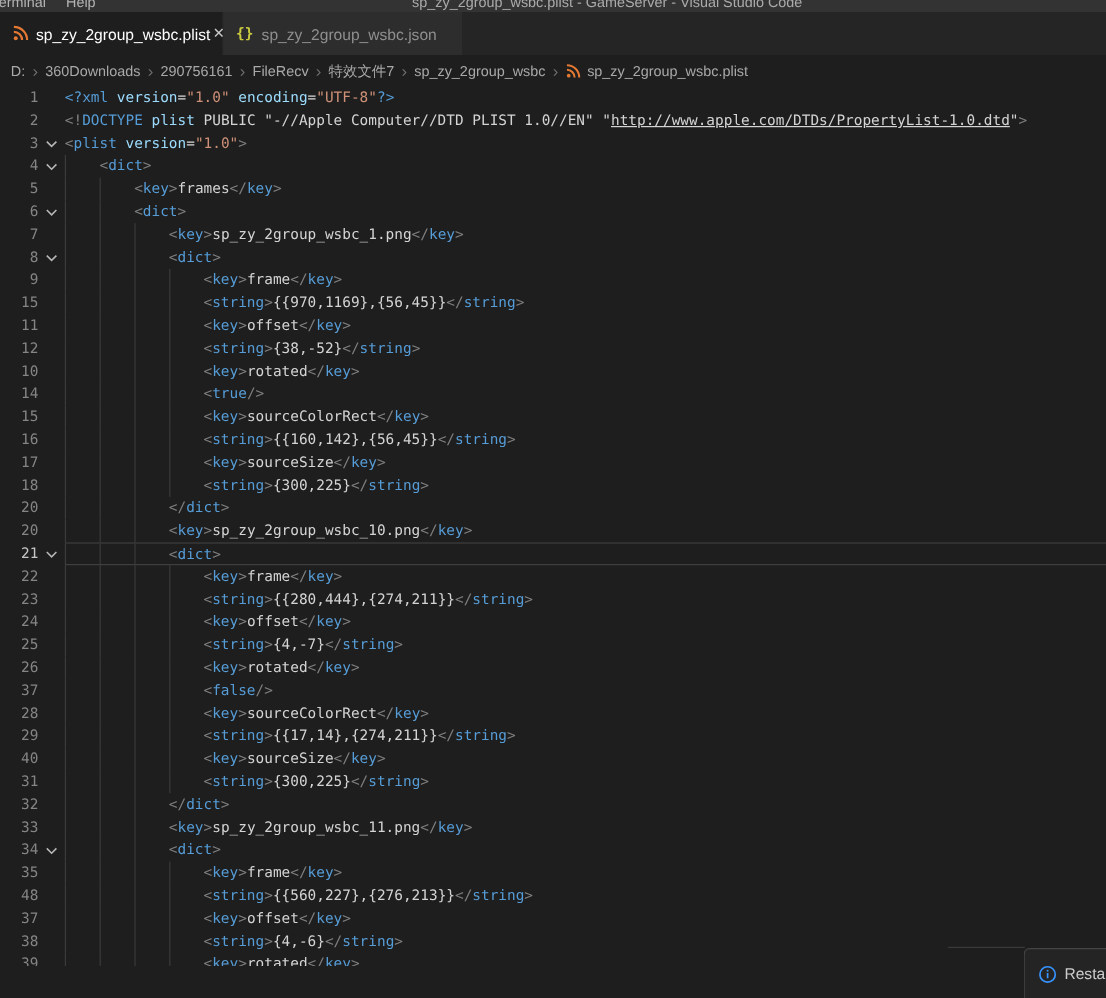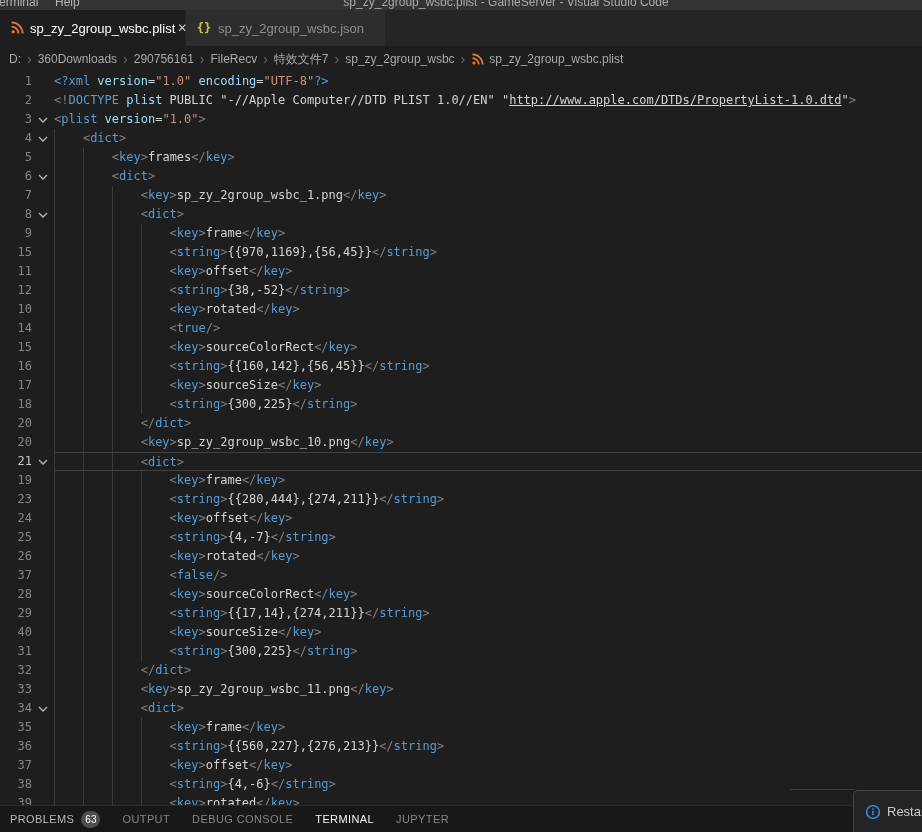--- a/index.html
+++ b/index.html
@@ -229,21 +229,21 @@
         <div class="line-row current">
           <span class="ln">21</span>
           <span class="fold">
             <svg width="16" height="16" viewBox="0 0 16 16">
               <path d="M4 6 L8 10 L12 6" fill="none" stroke="#b8b8b8" stroke-width="1.3"></path>
             </svg>
           </span>
           <span class="code"><span class="guide" style="left: 0px;"></span><span class="guide" style="left: 28.9px;"></span><span class="guide" style="left: 57.8px;"></span><span class="txt" style="padding-left: 86.7px;"><span class="tk-p" style="color: rgb(128, 128, 128);">&lt;</span><span class="tk-t" style="color: rgb(86, 156, 214);">dict</span><span class="tk-p" style="color: rgb(128, 128, 128);">&gt;</span></span></span>
         </div>
         <div class="line-row">
-          <span class="ln">19</span>
+          <span class="ln">22</span>
           <span class="fold"></span>
           <span class="code"><span class="guide" style="left: 0px;"></span><span class="guide" style="left: 28.9px;"></span><span class="guide" style="left: 57.8px;"></span><span class="guide" style="left: 86.7px;"></span><span class="txt" style="padding-left: 115.6px;"><span class="tk-p" style="color: rgb(128, 128, 128);">&lt;</span><span class="tk-t" style="color: rgb(86, 156, 214);">key</span><span class="tk-p" style="color: rgb(128, 128, 128);">&gt;</span><span class="tk-w" style="color: rgb(212, 212, 212);">frame</span><span class="tk-p" style="color: rgb(128, 128, 128);">&lt;/</span><span class="tk-t" style="color: rgb(86, 156, 214);">key</span><span class="tk-p" style="color: rgb(128, 128, 128);">&gt;</span></span></span>
         </div>
         <div class="line-row">
           <span class="ln">23</span>
           <span class="fold"></span>
           <span class="code"><span class="guide" style="left: 0px;"></span><span class="guide" style="left: 28.9px;"></span><span class="guide" style="left: 57.8px;"></span><span class="guide" style="left: 86.7px;"></span><span class="txt" style="padding-left: 115.6px;"><span class="tk-p" style="color: rgb(128, 128, 128);">&lt;</span><span class="tk-t" style="color: rgb(86, 156, 214);">string</span><span class="tk-p" style="color: rgb(128, 128, 128);">&gt;</span><span class="tk-w" style="color: rgb(212, 212, 212);">{{280,444},{274,211}}</span><span class="tk-p" style="color: rgb(128, 128, 128);">&lt;/</span><span class="tk-t" style="color: rgb(86, 156, 214);">string</span><span class="tk-p" style="color: rgb(128, 128, 128);">&gt;</span></span></span>
         </div>
         <div class="line-row">
           <span class="ln">24</span>
@@ -303,21 +303,21 @@
             </svg>
           </span>
           <span class="code"><span class="guide" style="left: 0px;"></span><span class="guide" style="left: 28.9px;"></span><span class="guide" style="left: 57.8px;"></span><span class="txt" style="padding-left: 86.7px;"><span class="tk-p" style="color: rgb(128, 128, 128);">&lt;</span><span class="tk-t" style="color: rgb(86, 156, 214);">dict</span><span class="tk-p" style="color: rgb(128, 128, 128);">&gt;</span></span></span>
         </div>
         <div class="line-row">
           <span class="ln">35</span>
           <span class="fold"></span>
           <span class="code"><span class="guide" style="left: 0px;"></span><span class="guide" style="left: 28.9px;"></span><span class="guide" style="left: 57.8px;"></span><span class="guide" style="left: 86.7px;"></span><span class="txt" style="padding-left: 115.6px;"><span class="tk-p" style="color: rgb(128, 128, 128);">&lt;</span><span class="tk-t" style="color: rgb(86, 156, 214);">key</span><span class="tk-p" style="color: rgb(128, 128, 128);">&gt;</span><span class="tk-w" style="color: rgb(212, 212, 212);">frame</span><span class="tk-p" style="color: rgb(128, 128, 128);">&lt;/</span><span class="tk-t" style="color: rgb(86, 156, 214);">key</span><span class="tk-p" style="color: rgb(128, 128, 128);">&gt;</span></span></span>
         </div>
         <div class="line-row">
-          <span class="ln">36</span>
+          <span class="ln">48</span>
           <span class="fold"></span>
           <span class="code"><span class="guide" style="left: 0px;"></span><span class="guide" style="left: 28.9px;"></span><span class="guide" style="left: 57.8px;"></span><span class="guide" style="left: 86.7px;"></span><span class="txt" style="padding-left: 115.6px;"><span class="tk-p" style="color: rgb(128, 128, 128);">&lt;</span><span class="tk-t" style="color: rgb(86, 156, 214);">string</span><span class="tk-p" style="color: rgb(128, 128, 128);">&gt;</span><span class="tk-w" style="color: rgb(212, 212, 212);">{{560,227},{276,213}}</span><span class="tk-p" style="color: rgb(128, 128, 128);">&lt;/</span><span class="tk-t" style="color: rgb(86, 156, 214);">string</span><span class="tk-p" style="color: rgb(128, 128, 128);">&gt;</span></span></span>
         </div>
         <div class="line-row">
           <span class="ln">37</span>
           <span class="fold"></span>
           <span class="code"><span class="guide" style="left: 0px;"></span><span class="guide" style="left: 28.9px;"></span><span class="guide" style="left: 57.8px;"></span><span class="guide" style="left: 86.7px;"></span><span class="txt" style="padding-left: 115.6px;"><span class="tk-p" style="color: rgb(128, 128, 128);">&lt;</span><span class="tk-t" style="color: rgb(86, 156, 214);">key</span><span class="tk-p" style="color: rgb(128, 128, 128);">&gt;</span><span class="tk-w" style="color: rgb(212, 212, 212);">offset</span><span class="tk-p" style="color: rgb(128, 128, 128);">&lt;/</span><span class="tk-t" style="color: rgb(86, 156, 214);">key</span><span class="tk-p" style="color: rgb(128, 128, 128);">&gt;</span></span></span>
         </div>
         <div class="line-row">
           <span class="ln">38</span>
@@ -325,30 +325,20 @@
           <span class="code"><span class="guide" style="left: 0px;"></span><span class="guide" style="left: 28.9px;"></span><span class="guide" style="left: 57.8px;"></span><span class="guide" style="left: 86.7px;"></span><span class="txt" style="padding-left: 115.6px;"><span class="tk-p" style="color: rgb(128, 128, 128);">&lt;</span><span class="tk-t" style="color: rgb(86, 156, 214);">string</span><span class="tk-p" style="color: rgb(128, 128, 128);">&gt;</span><span class="tk-w" style="color: rgb(212, 212, 212);">{4,-6}</span><span class="tk-p" style="color: rgb(128, 128, 128);">&lt;/</span><span class="tk-t" style="color: rgb(86, 156, 214);">string</span><span class="tk-p" style="color: rgb(128, 128, 128);">&gt;</span></span></span>
         </div>
         <div class="line-row">
           <span class="ln">39</span>
           <span class="fold"></span>
           <span class="code"><span class="guide" style="left: 0px;"></span><span class="guide" style="left: 28.9px;"></span><span class="guide" style="left: 57.8px;"></span><span class="guide" style="left: 86.7px;"></span><span class="txt" style="padding-left: 115.6px;"><span class="tk-p" style="color: rgb(128, 128, 128);">&lt;</span><span class="tk-t" style="color: rgb(86, 156, 214);">key</span><span class="tk-p" style="color: rgb(128, 128, 128);">&gt;</span><span class="tk-w" style="color: rgb(212, 212, 212);">rotated</span><span class="tk-p" style="color: rgb(128, 128, 128);">&lt;/</span><span class="tk-t" style="color: rgb(86, 156, 214);">key</span><span class="tk-p" style="color: rgb(128, 128, 128);">&gt;</span></span></span>
         </div>
       </div>
   </div>
 
-  <div class="panel">
-    <span class="panel-tab semi">
-      <span>PROBLEMS</span>
-      <span class="badge">63</span>
-    </span>
-    <span class="panel-tab">OUTPUT</span>
-    <span class="panel-tab">DEBUG CONSOLE</span>
-    <span class="panel-tab active">TERMINAL</span>
-    <span class="panel-tab">JUPYTER</span>
-  </div>
 
   <div class="hairline"></div>
   <div class="toast">
     <span style="display:inline-flex;">
       <svg width="16" height="16" viewBox="0 0 16 16">
         <circle cx="8" cy="8" r="6.4" stroke="#3794ff" stroke-width="1.4" fill="none"></circle>
         <rect x="7.3" y="6.8" width="1.4" height="4.4" fill="#3794ff"></rect>
         <rect x="7.3" y="4.2" width="1.4" height="1.5" fill="#3794ff"></rect>
       </svg>
     </span>

